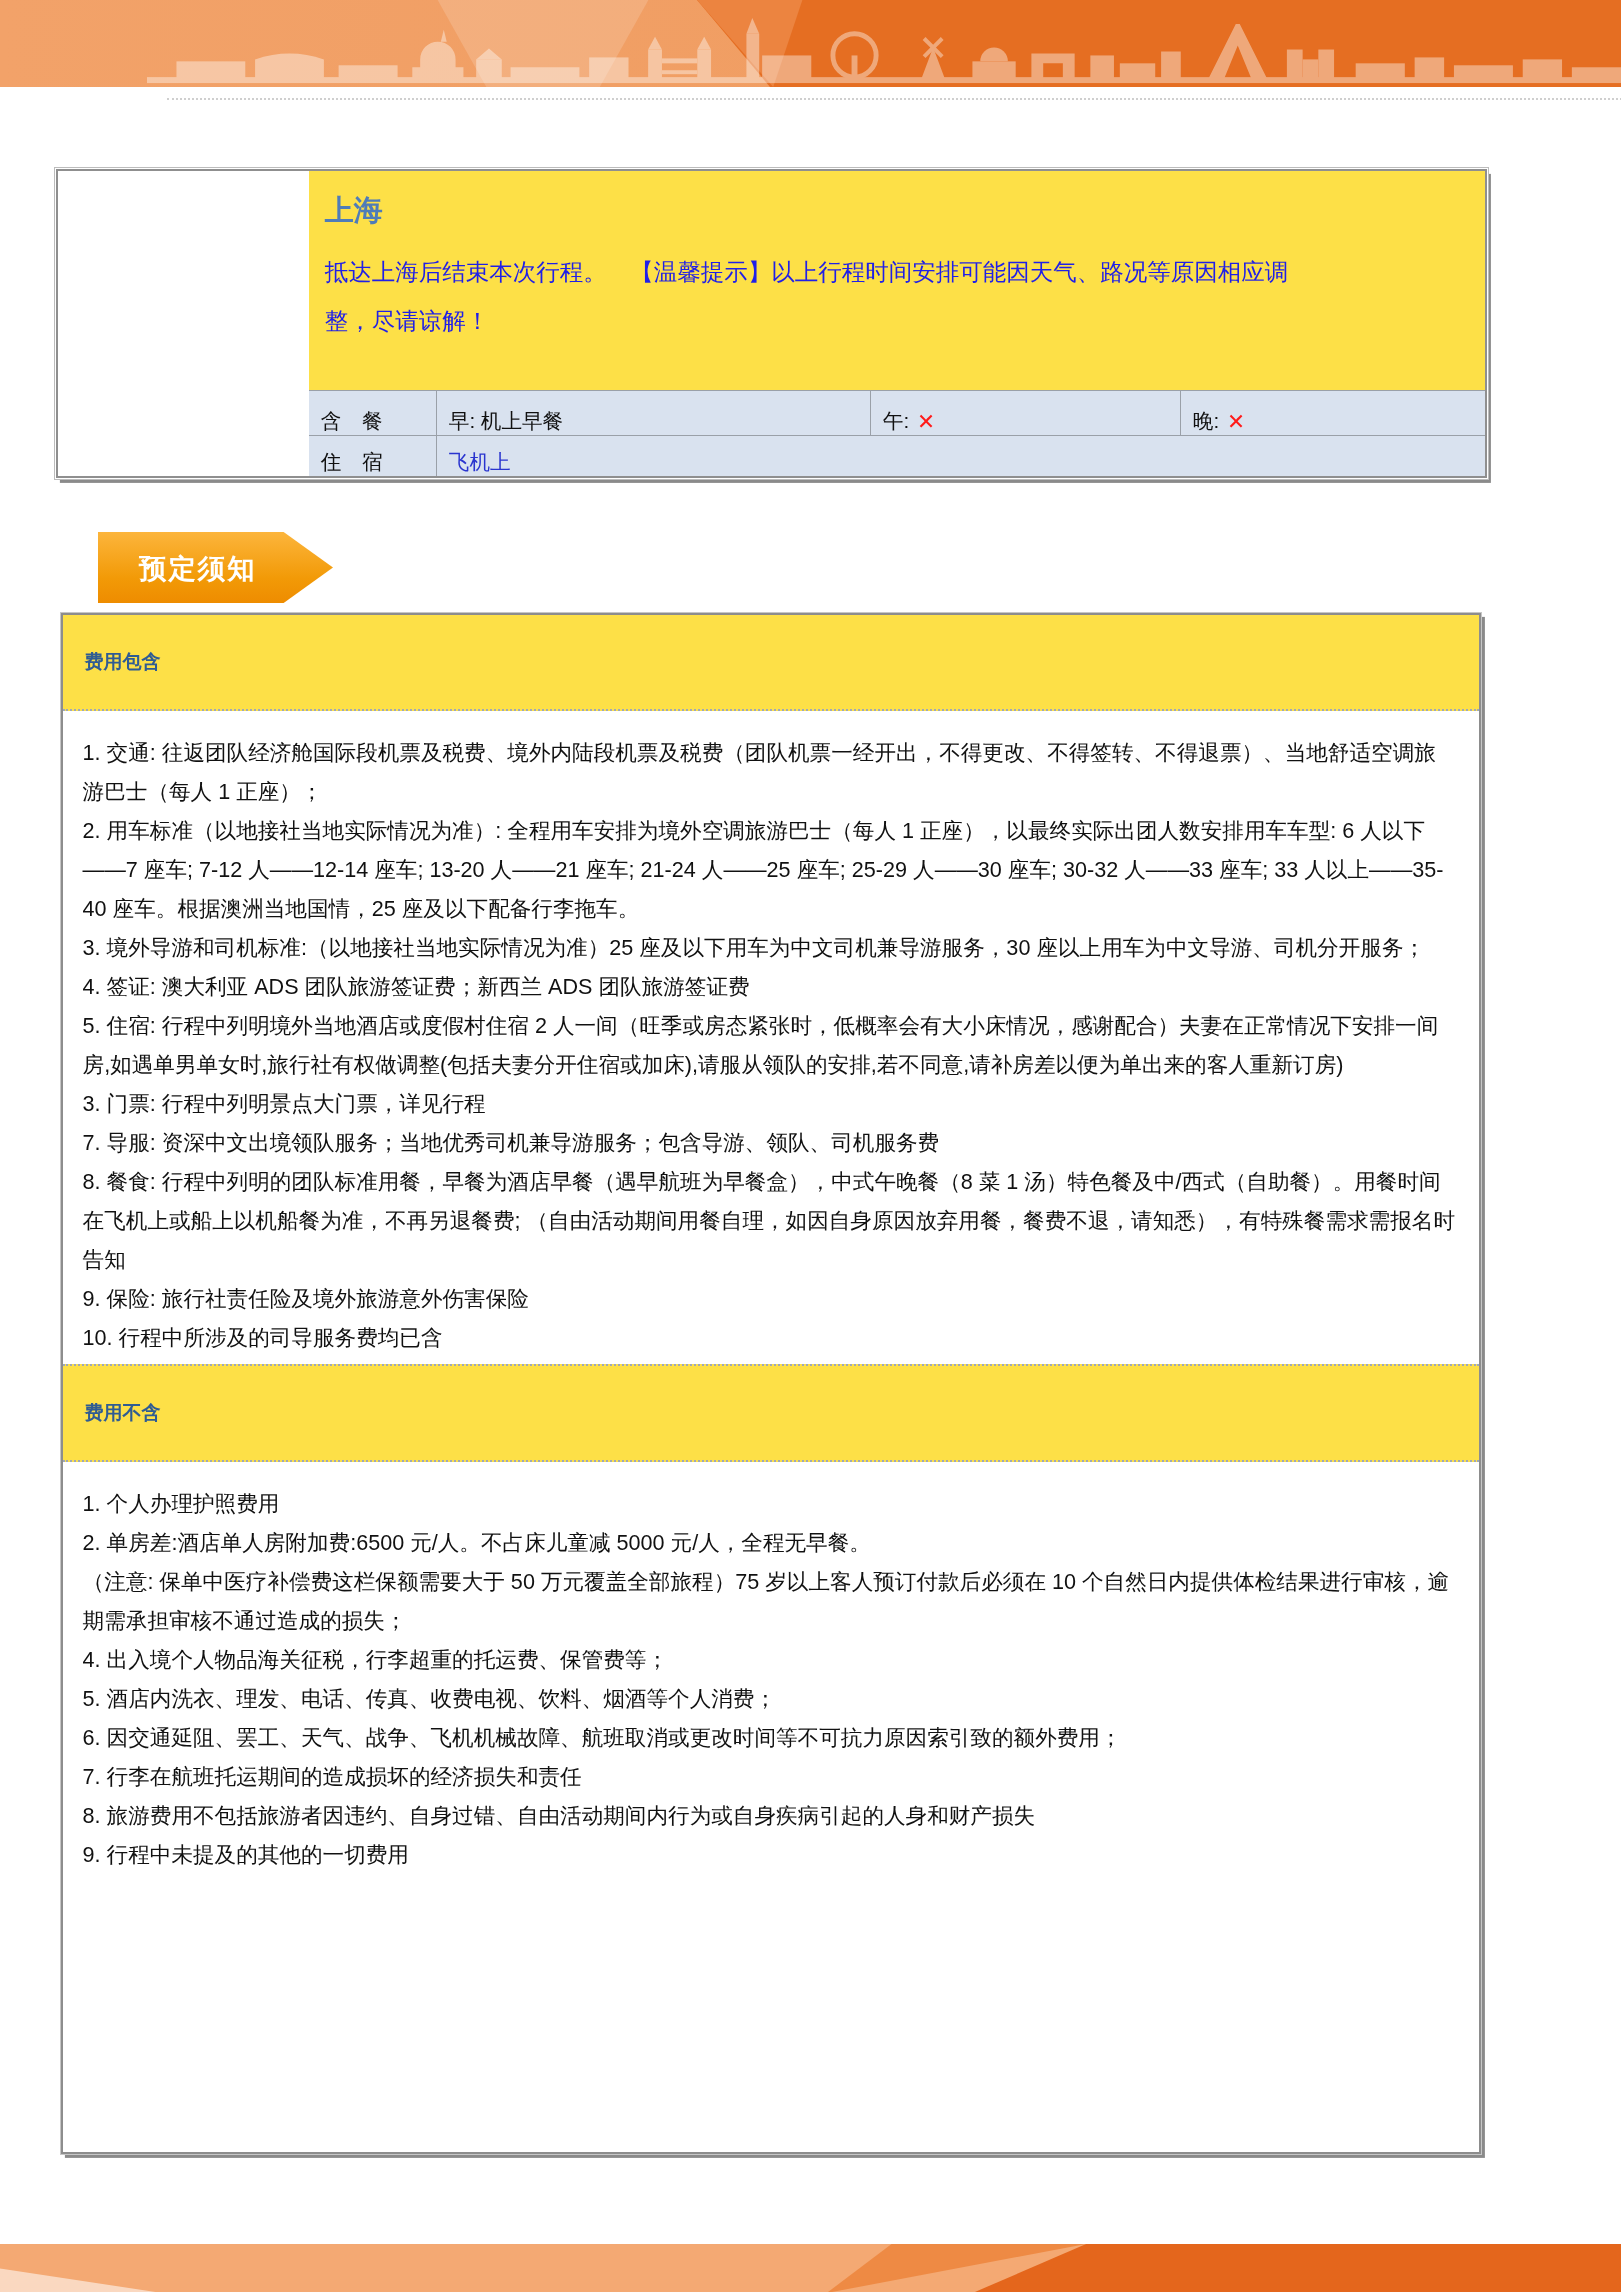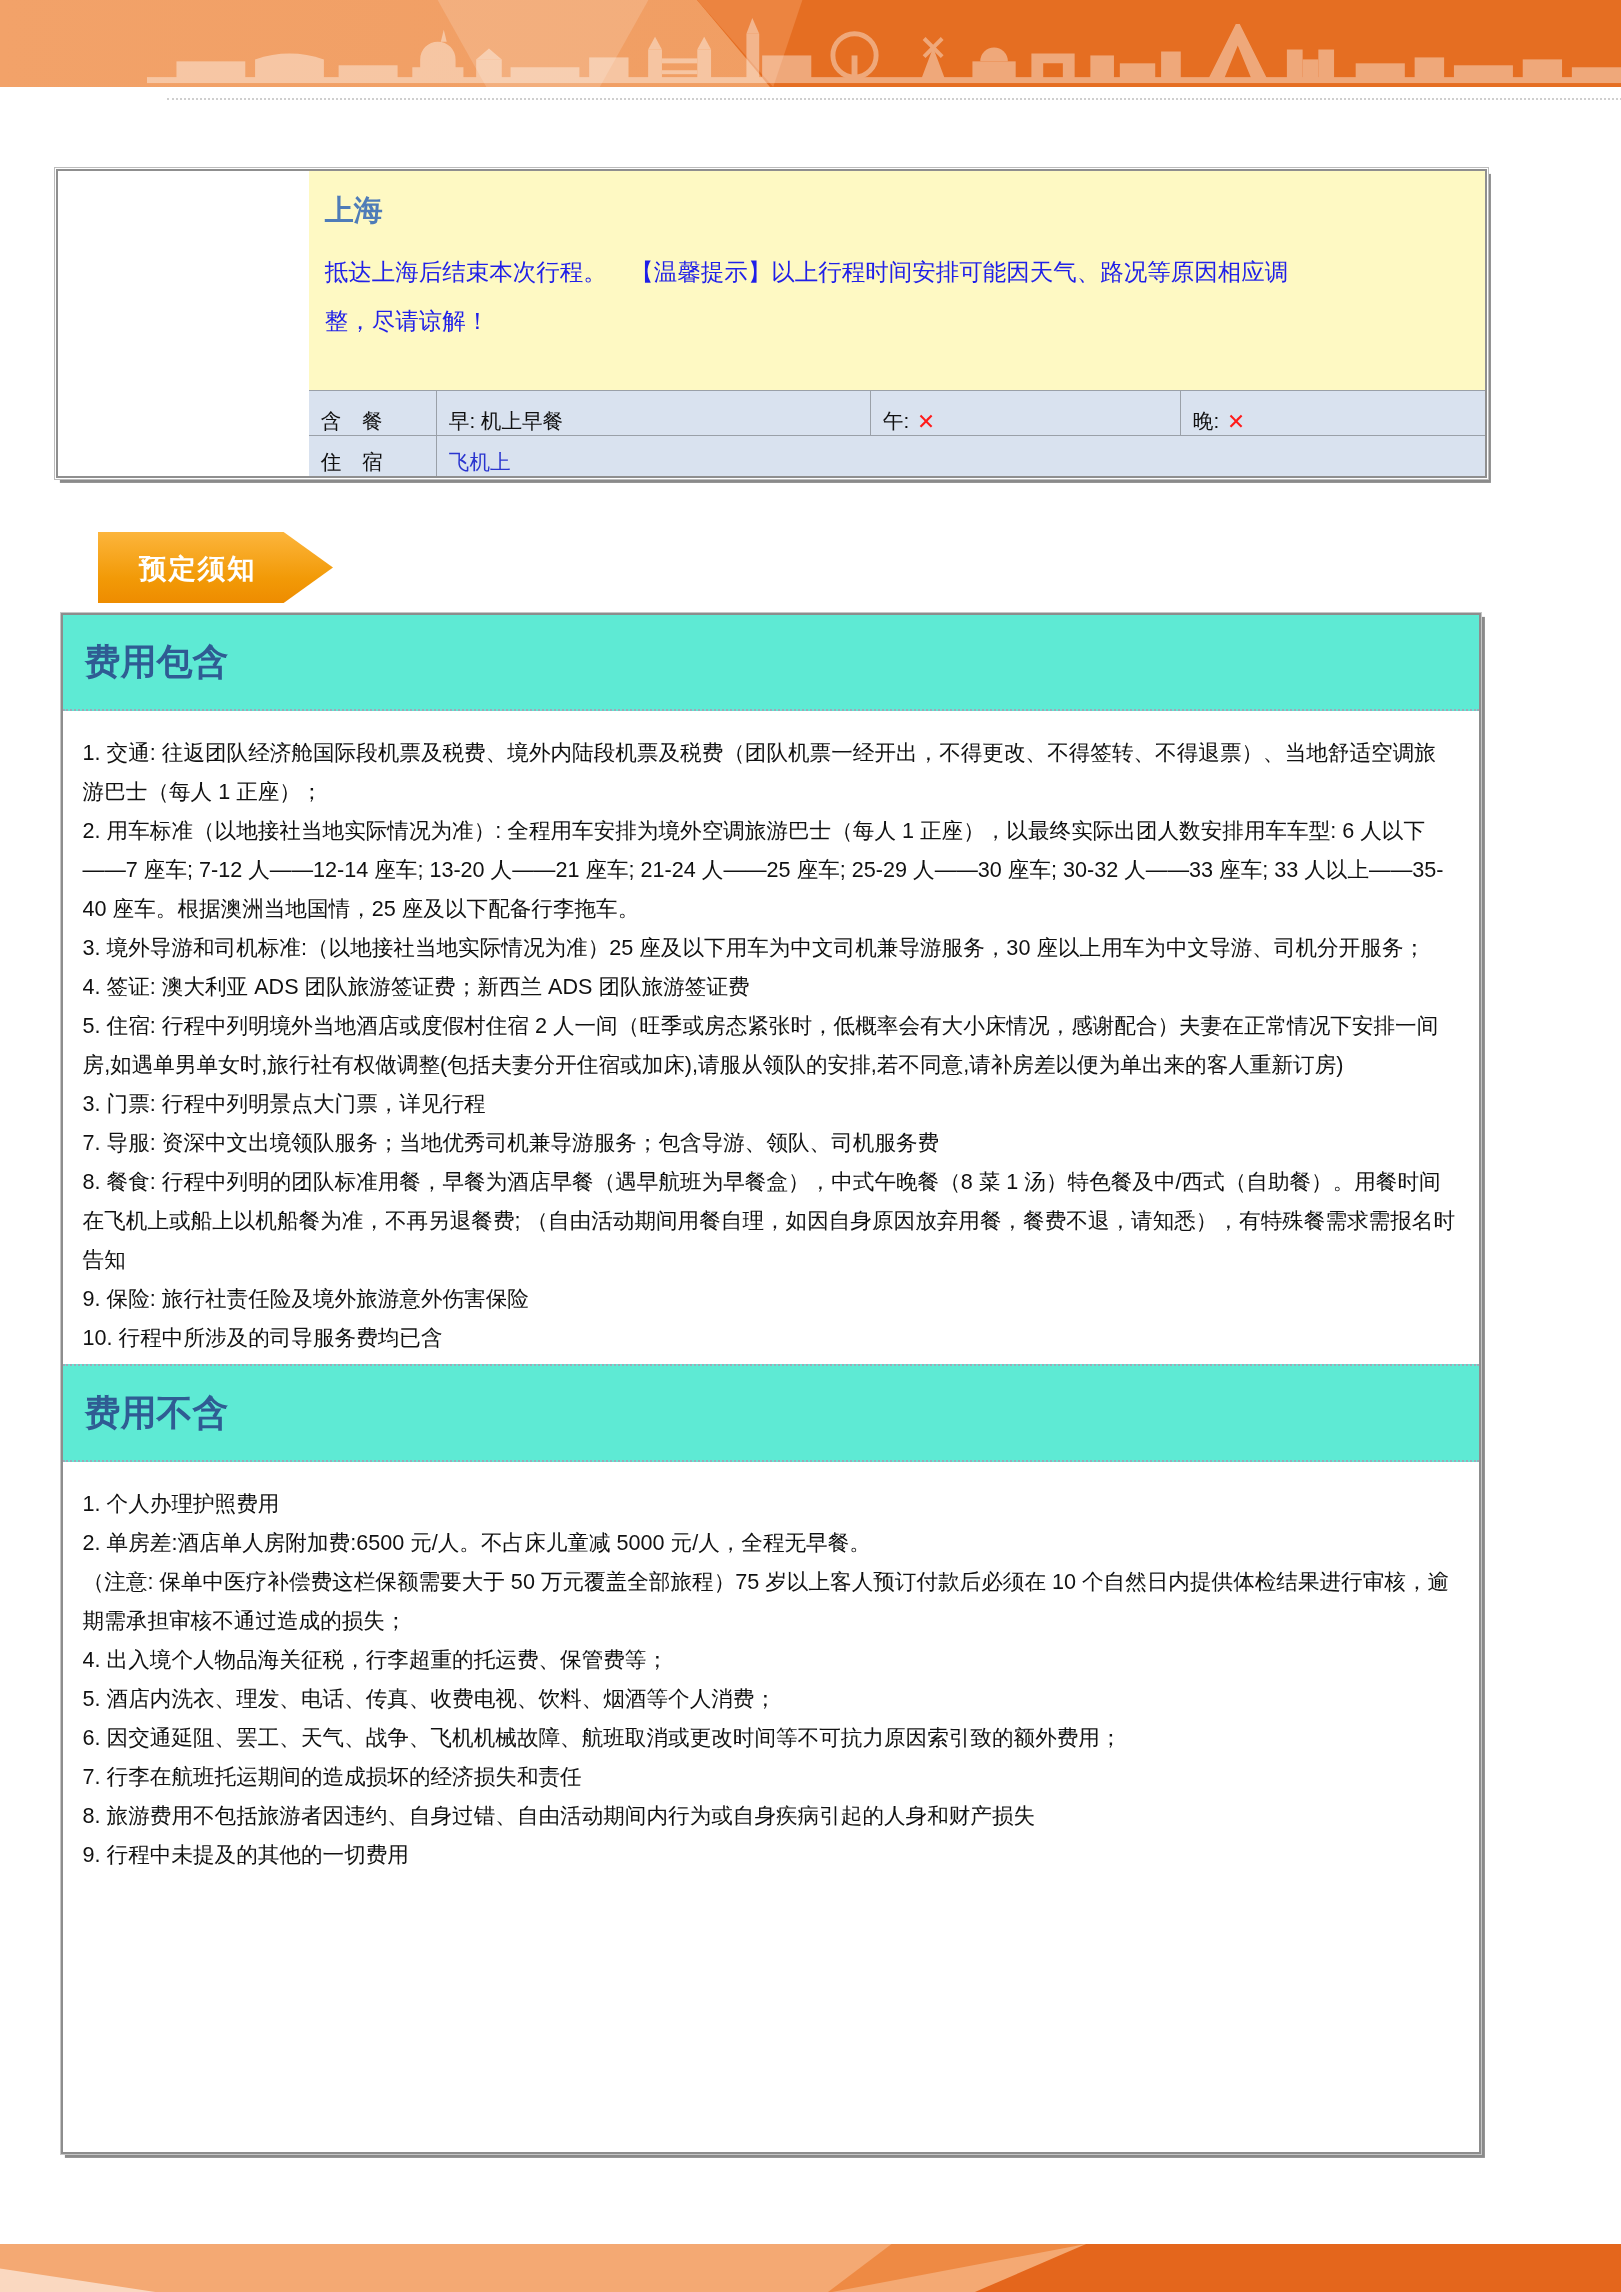--- a/index.html
+++ b/index.html
@@ -25,42 +25,42 @@
 
   
   .itin-table{position:absolute;top:169px;left:56px;width:1427px;height:305px;
       display:grid;grid-template-columns:251px 127px 434px 310px auto;
       grid-template-rows:219px 45px 41px;
       border:2px solid #8f8f8f;background:#fff;
       box-shadow:0 0 0 1px #ffffff,0 0 0 2px #bcbcbc,3.9px 4.9px 0 0 #8a8a8a;}
   .day-cell{grid-row:1/4;grid-column:1;border-right:2px dashed #9a9a9a;
       display:flex;flex-direction:column;align-items:center;justify-content:center;
       gap:15.7px;font-weight:bold;font-size:21.6px;padding-bottom:69px;background:#fff;}
-  .desc-cell{grid-row:1;grid-column:2/6;padding:15.7px 13.7px 0 15.7px;background:#fef9c3;}
+  .desc-cell{grid-row:1;grid-column:2/6;padding:15.7px 13.7px 0 15.7px;background:#fde047;}
   .city-title{font-size:29px;font-weight:bold;color:#4f7cb8;margin:3.9px 0 17.6px 0;}
   .desc-text{font-size:23.5px;line-height:49px;color:#1f1fe8;width:990px;}
   .mcell{background:#d9e2ef;border-top:1px solid #9aa0a8;font-size:20.6px;
          display:flex;align-items:flex-end;padding-left:11.8px;}
   .mcell.bl{border-left:1px solid #9aa0a8;}
   .cross{color:#ff1a1a;margin-left:7.8px;font-size:21.6px;}
   .lodging-value{color:#2a35cf;}
 
   
   .ribbon{position:absolute;top:532px;left:98px;width:235px;height:71px;
       background:linear-gradient(180deg,#fcb53c 0%,#f29a07 65%,#ee8c00 100%);
       clip-path:polygon(0 0,79% 0,100% 50%,79% 100%,0 100%);
       color:#fff;font-size:27.4px;font-weight:bold;line-height:73px;padding-left:41px;
       box-sizing:border-box;letter-spacing:2px;}
 
   
   .fees-box{position:absolute;top:613px;left:61px;width:1420px;height:1541px;
       border:2.9px solid #8d8d8d;background:#fff;box-sizing:border-box;overflow:hidden;
       box-shadow:0 0 0 1px #c6c6c6,3.9px 3.9px 0 0 #8a8a8a;}
-  .section-bar{background:#5eead4;height:94px;display:flex;align-items:center;
-      padding-left:21.6px;font-size:36px;font-weight:bold;color:#2f5c93;
+  .section-bar{background:#fde047;height:94px;display:flex;align-items:center;
+      padding-left:21.6px;font-size:19px;font-weight:bold;color:#2f5c93;
       border-bottom:2px dotted #9fa8b8;}
   .section-bar.second{border-top:2px dotted #9fa8b8;}
   .fee-list{padding:21.6px 23.5px 7.8px 19.6px;font-size:21.6px;line-height:39px;color:#111;}
   .fee-list .li{margin:0;}
 </style>
 </head>
 <body>
 
 <div class="band band-header">
   <div class="hb-light"></div>

